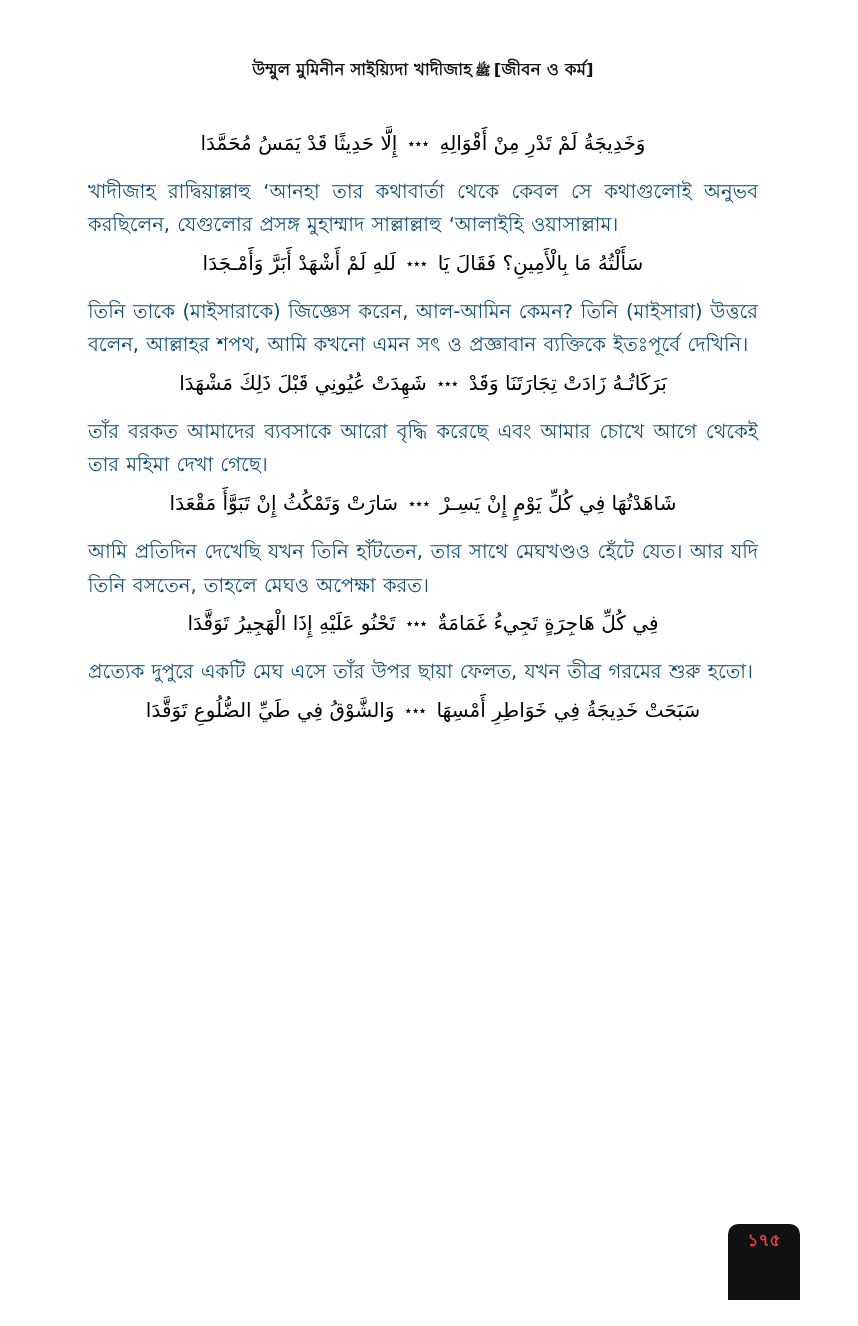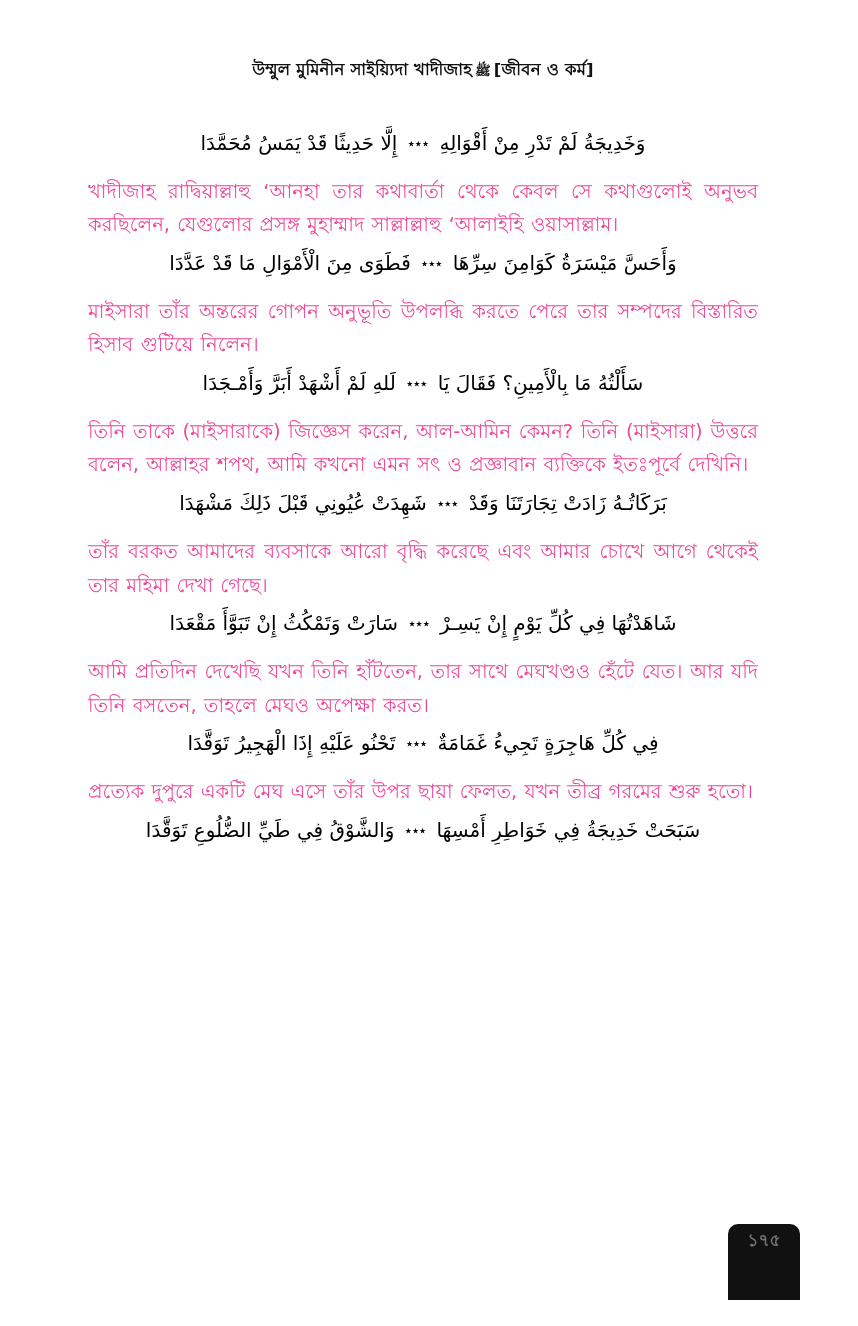--- a/index.html
+++ b/index.html
@@ -58,41 +58,41 @@
   .arabic .sep {
     font-size: 13px;
     vertical-align: middle;
     letter-spacing: 1px;
     padding: 0 4px;
   }
   .bangla {
     font-family: "DejaVu Sans", "Liberation Sans", sans-serif;
     font-size: 19.5px;
     line-height: 1.72;
-    color: #ec4899;
+    color: #0c4a6e;
     text-align: justify;
     text-justify: inter-word;
     margin: 0 0 24px 0;
     word-spacing: 1px;
   }
   .bangla:last-child {
     margin-bottom: 0;
   }
   .block {
     margin-bottom: 4px;
   }
   .folio {
     position: absolute;
     right: 58px;
     bottom: 26px;
     width: 72px;
     height: 76px;
     background: #111111;
     border-radius: 10px 10px 0 0;
-    color: #737373;
+    color: #ef4444;
     display: flex;
     align-items: flex-start;
     justify-content: center;
     padding-top: 8px;
     box-sizing: border-box;
   }
   .folio span {
     font-family: "DejaVu Sans", "Liberation Sans", sans-serif;
     font-size: 17px;
     font-weight: 700;
@@ -112,28 +112,20 @@
 
     <div class="block">
       <p class="arabic">
         <span>وَخَدِيجَةُ لَمْ تَدْرِ مِنْ أَقْوَالِهِ</span>
         <span class="sep">٭٭٭</span>
         <span>إِلَّا حَدِيثًا قَدْ يَمَسُ مُحَمَّدَا</span>
       </p>
       <p class="bangla">খাদীজাহ রাদ্বিয়াল্লাহু ‘আনহা তার কথাবার্তা থেকে কেবল সে কথাগুলোই অনুভব করছিলেন, যেগুলোর প্রসঙ্গ মুহাম্মাদ সাল্লাল্লাহু ‘আলাইহি ওয়াসাল্লাম।</p>
     </div>
 
-    <div class="block">
-      <p class="arabic">
-        <span>وَأَحَسَّ مَيْسَرَةُ كَوَامِنَ سِرِّهَا</span>
-        <span class="sep">٭٭٭</span>
-        <span>فَطَوَى مِنَ الْأَمْوَالِ مَا قَدْ عَدَّدَا</span>
-      </p>
-      <p class="bangla">মাইসারা তাঁর অন্তরের গোপন অনুভূতি উপলব্ধি করতে পেরে তার সম্পদের বিস্তারিত হিসাব গুটিয়ে নিলেন।</p>
-    </div>
 
     <div class="block">
       <p class="arabic">
         <span>سَأَلْتُهُ مَا بِالْأَمِينِ؟ فَقَالَ يَا</span>
         <span class="sep">٭٭٭</span>
         <span>لَلهِ لَمْ أَشْهَدْ أَبَرَّ وَأَمْـجَدَا</span>
       </p>
       <p class="bangla">তিনি তাকে (মাইসারাকে) জিজ্ঞেস করেন, আল-আমিন কেমন? তিনি (মাইসারা) উত্তরে বলেন, আল্লাহর শপথ, আমি কখনো এমন সৎ ও প্রজ্ঞাবান ব্যক্তিকে ইতঃপূর্বে দেখিনি।</p>
     </div>
 

